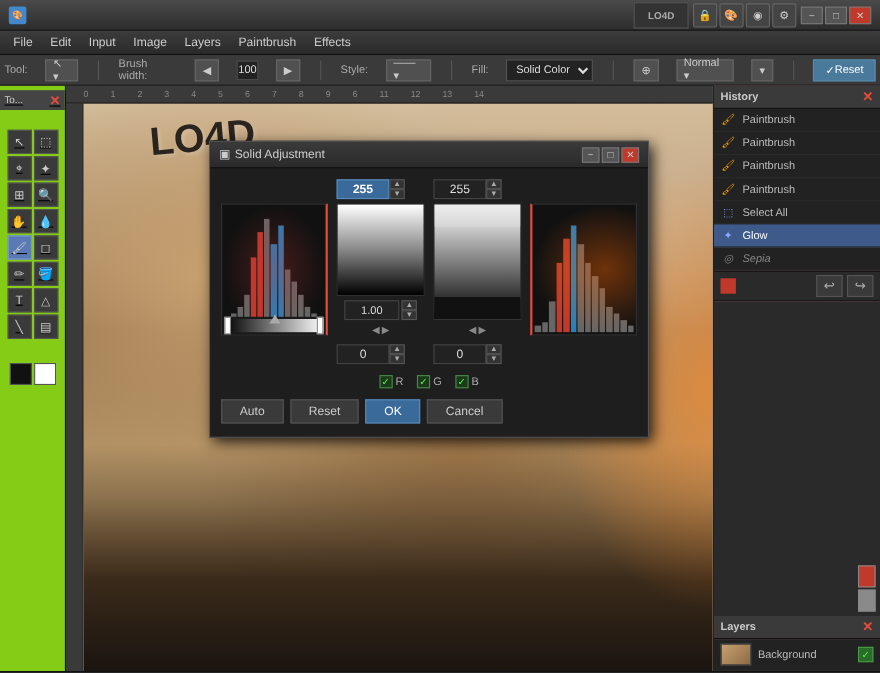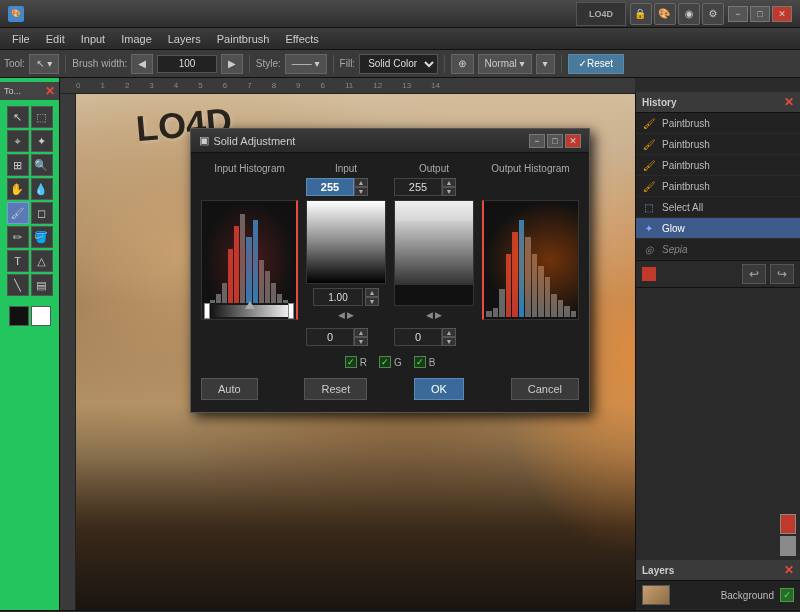--- a/index.html
+++ b/index.html
@@ -36,47 +36,48 @@
     }
     .menu-item { padding: 2px 8px; color: #ccc; cursor: pointer; font-size: 11px; }
 
     
     #toolbar {
       background: #3a3a3a;
       height: 28px;
       display: flex;
       align-items: center;
       padding: 0 4px;
-      gap: 4px;
+      gap: 16px;
       border-bottom: 1px solid #111;
     }
     .tb-btn { background: #505050; border: 1px solid #666; color: #ccc; padding: 2px 6px; cursor: pointer; font-size: 10px; height: 20px; display: flex; align-items: center; }
     .tb-sep { width: 1px; height: 18px; background: #555; margin: 0 2px; }
     .tb-label { color: #aaa; font-size: 10px; }
-    .tb-input { background: #222; border: 1px solid #555; color: #ddd; width: 60px; height: 18px; text-align: center; font-size: 10px; }
+    .tb-input { background: #222; border: 1px solid #555; color: #ddd; width: 20px; height: 18px; text-align: center; font-size: 10px; }
     .fill-select { background: #222; border: 1px solid #555; color: #ddd; height: 20px; font-size: 10px; padding: 0 4px; }
     .finish-btn { background: #4a7a9b; border: 1px solid #5a8aab; color: white; padding: 2px 10px; cursor: pointer; font-size: 10px; height: 20px; }
 
     
     #content {
       display: flex;
       height: calc(612px - 80px);
     }
 
     
     #toolbox {
       width: 60px;
-      background: #22c55e;
+      background: #84cc16;
       border-right: 1px solid #111;
       display: flex;
       flex-direction: column;
       align-items: center;
       padding: 4px 0;
-      gap: 2px;
+      gap: 14px;
       overflow: hidden;
+      text-decoration: underline;
     }
     .toolbox-header {
       width: 100%;
       background: #444;
       color: #ccc;
       font-size: 9px;
       padding: 2px 4px;
       display: flex;
       justify-content: space-between;
       align-items: center;
@@ -146,26 +147,25 @@
       font-size: 36px;
       font-weight: 900;
       color: rgba(0,0,0,0.8);
       font-family: Arial Black, sans-serif;
       transform: rotate(-5deg);
       text-shadow: 2px 2px 4px rgba(255,255,255,0.2);
     }
 
     
     #right-panel {
-      width: 165px;
+      width: 152px;
       background: #fca5a5;
       border-left: 1px solid #111;
       display: flex;
       flex-direction: column;
-      margin-top: 14px;
     }
     .panel-header {
       background: #3a3a3a;
       color: #ccc;
       font-size: 10px;
       padding: 3px 6px;
       border-bottom: 1px solid #111;
       display: flex;
       justify-content: space-between;
       align-items: center;
@@ -198,21 +198,20 @@
     .layers-list { flex: 1; background: #222; overflow-y: auto; }
     .layer-item {
       display: flex;
       align-items: center;
       padding: 4px 6px;
       gap: 6px;
       color: #bbb;
       font-size: 10px;
       cursor: pointer;
       border-bottom: 1px solid #2a2a2a;
-      text-align: right;
     }
     .layer-thumb { width: 28px; height: 20px; border: 1px solid #555; overflow: hidden; flex-shrink: 0; }
     .layer-thumb-img { width: 100%; height: 100%; background: linear-gradient(135deg, #c8a070, #8b6b45); }
     .layer-check { width: 14px; height: 14px; background: #2a6a2a; border: 1px solid #4a9a4a; display: flex; align-items: center; justify-content: center; color: #4f4; font-size: 9px; }
 
     
     #statusbar {
       background: #2a2a2a;
       height: 18px;
       border-top: 1px solid #111;
@@ -309,21 +308,21 @@
       color: #ddd;
       text-align: center;
       height: 18px;
       font-size: 10px;
     }
 
     .checkbox-row { display: flex; gap: 12px; justify-content: center; padding: 4px 0; }
     .cb-item { display: flex; align-items: center; gap: 3px; color: #aaa; font-size: 10px; cursor: pointer; }
     .cb-box { width: 12px; height: 12px; background: #1a3a1a; border: 1px solid #4a8a4a; display: flex; align-items: center; justify-content: center; color: #4f4; font-size: 9px; }
 
-    .dialog-buttons { display: flex; gap: 6px; justify-content: space-between; padding: 6px 0 2px; }
+    .dialog-buttons { display: flex; gap: 6px; justify-content: flex-start; padding: 6px 0 2px; }
     .dlg-action-btn {
       padding: 4px 16px;
       border: 1px solid #555;
       background: #3a3a3a;
       color: #ccc;
       cursor: pointer;
       font-size: 11px;
     }
     .dlg-action-btn.primary {
       background: #3a6a9a;
@@ -482,26 +481,20 @@
           <span>Solid Adjustment</span>
         </div>
         <div class="dialog-controls">
           <button class="dlg-btn">−</button>
           <button class="dlg-btn">□</button>
           <button class="dlg-btn close">✕</button>
         </div>
       </div>
       <div class="dialog-body">
 
-        <div class="dialog-cols">
-          <span>Input Histogram</span>
-          <span>Input</span>
-          <span>Output</span>
-          <span>Output Histogram</span>
-        </div>
 
         <div style="display: grid; grid-template-columns: 1fr 80px 80px 1fr; gap: 8px; margin-bottom: 4px; align-items: center;">
           <div></div>
           <div class="input-group">
             <input class="num-input" value="255" style="width: 48px;">
             <div class="spin-arrows">
               <div class="spin-arrow">▲</div>
               <div class="spin-arrow">▼</div>
             </div>
           </div>

